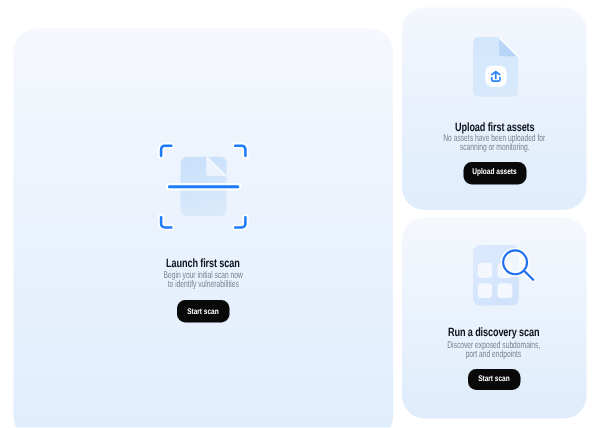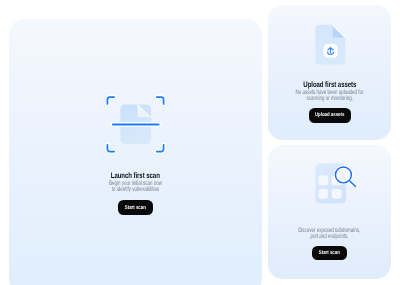--- a/index.html
+++ b/index.html
@@ -130,20 +130,21 @@
         <g fill="none" stroke="#ffffff" stroke-width="3.6" stroke-linecap="round" opacity="0.85">
           <circle cx="29.4" cy="13.9" r="7.95"></circle>
           <path d="M35.9 19.95 41.5 25.55"></path>
         </g>
         <g fill="none" stroke="#1b6ef3" stroke-width="1.45" stroke-linecap="round">
           <circle cx="29.4" cy="13.9" r="7.95"></circle>
           <path d="M35.9 19.95 41.5 25.55"></path>
         </g>
       </svg>
     </div>
+    <div class="txt h" style="top:72px;font-size:8px;"><span class="cond" style="transform:scaleX(0.76)">Run a discovery scan</span></div>
     <div class="txt sub" style="top:81.9px;font-size:6.5px;"><span class="cond" style="transform:scaleX(0.687)">Discover exposed subdomains,</span></div>
     <div class="txt sub" style="top:88.1px;font-size:6.5px;"><span class="cond" style="transform:scaleX(0.687)">port and endpoints</span></div>
     <div class="btn" style="left:44.4px;top:100.6px;width:35.4px;height:14.6px;font-size:5.5px;">
         <span style="transform:scaleX(0.79)">Start scan</span>
       </div>
   </div>
 
 </div>
 
 </body></html>

